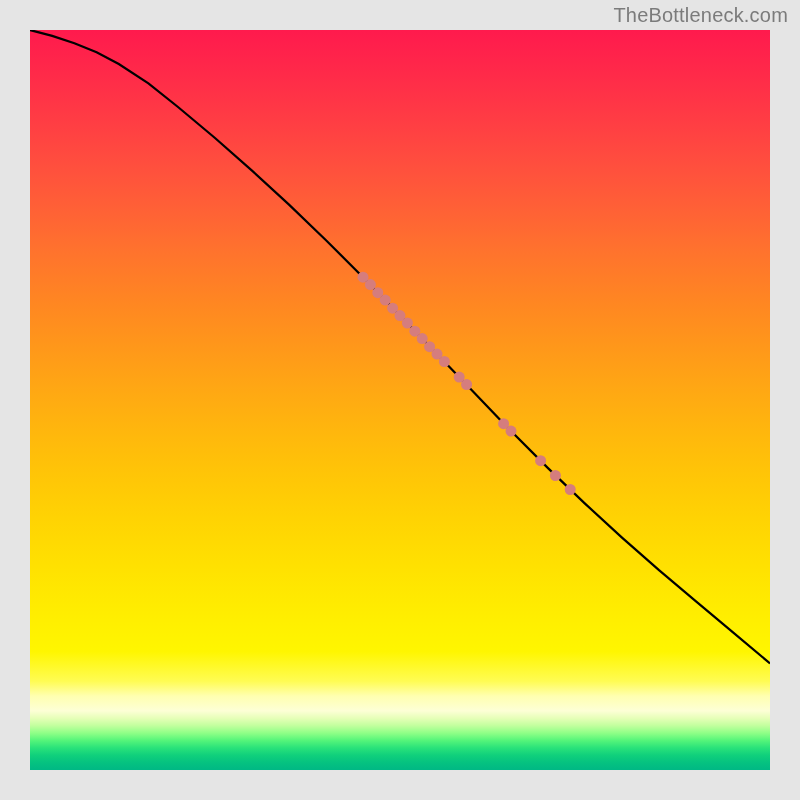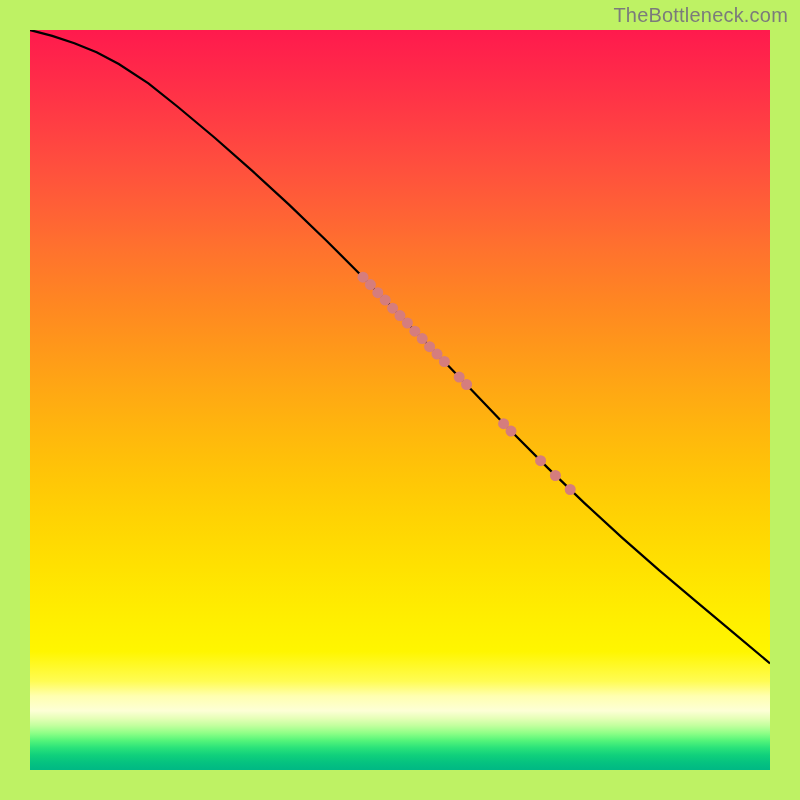--- a/index.html
+++ b/index.html
@@ -8,21 +8,21 @@
     width: 800px;
     height: 800px;
     background: #000;
     overflow: hidden;
     font-family: Arial, Helvetica, sans-serif;
   }
   .frame {
     position: relative;
     width: 800px;
     height: 800px;
-    background: #bef264;
+    background: #e5e5e5;
   }
   .plot {
     position: absolute;
     left: 30px;
     top: 30px;
     width: 740px;
     height: 740px;
     background: linear-gradient(to bottom,
       #ff1a4d 0%,
       #ff2a49 6%,

